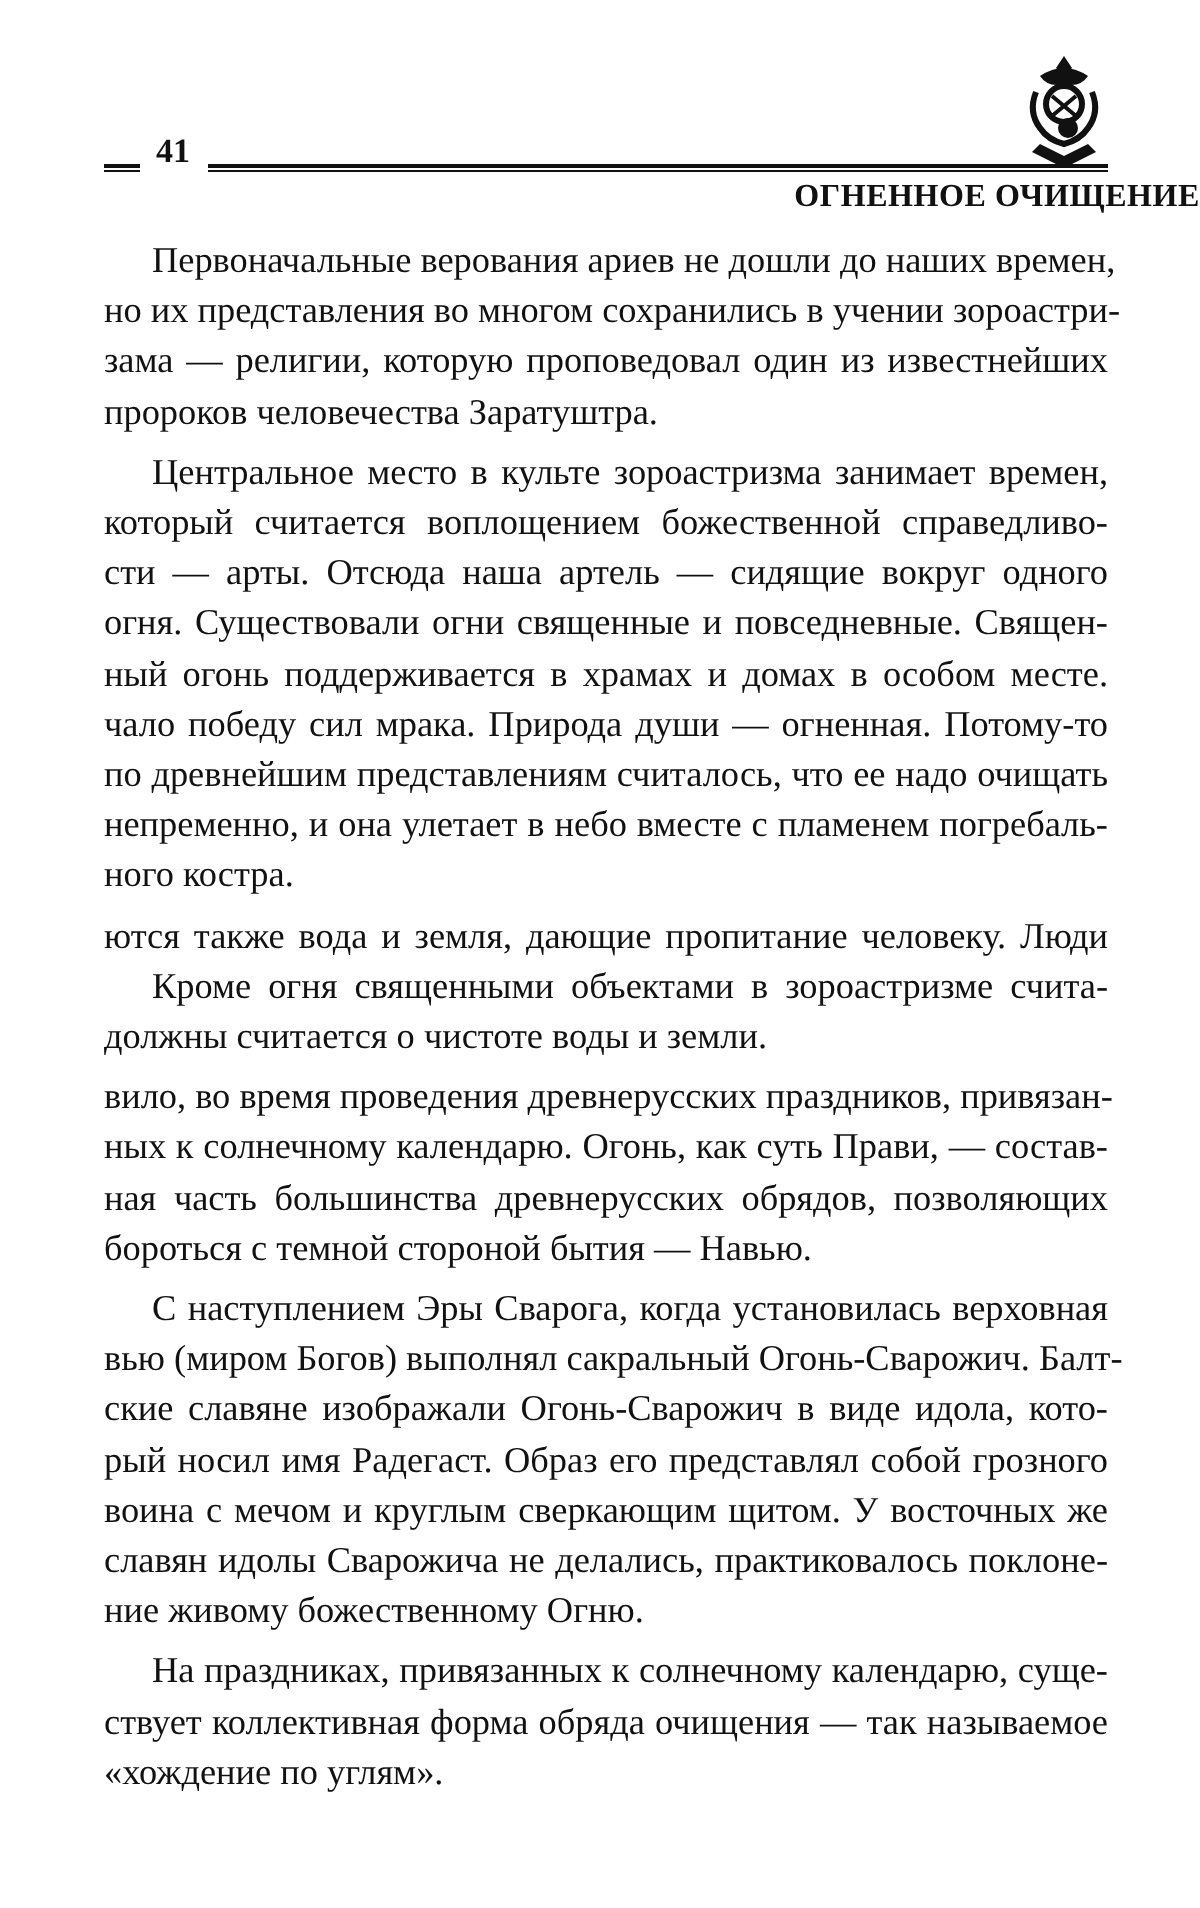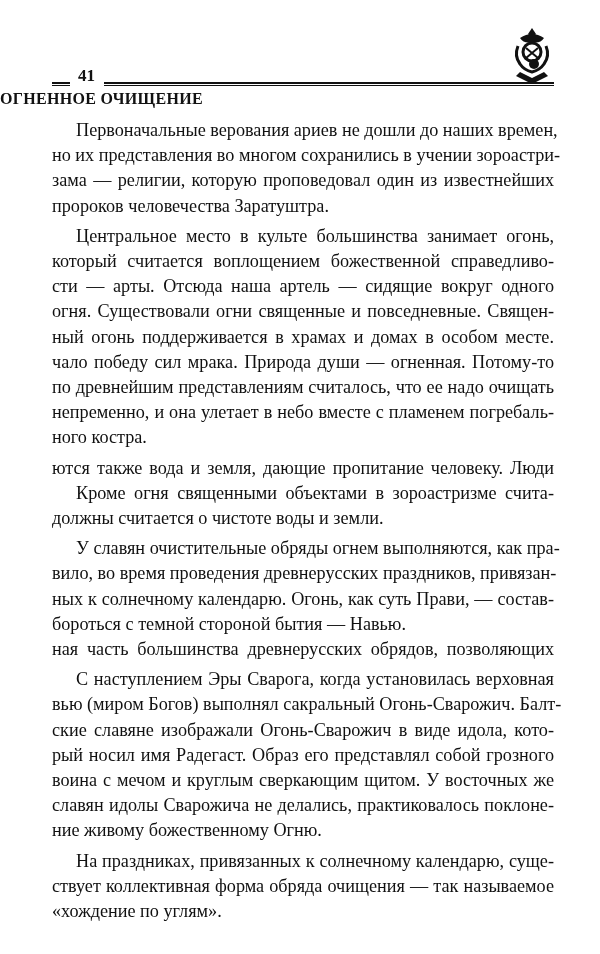--- a/index.html
+++ b/index.html
@@ -3,21 +3,21 @@
 <meta charset="utf-8">
 <style>
   html, body { margin: 0; padding: 0; background: #ffffff; }
   body { width: 600px; height: 954px; position: relative; overflow: hidden; color: #111; }
   .page { position: absolute; left: 0; top: 0; width: 492px; height: 954px; }
   .header { position: absolute; left: 52px; top: 72px; width: 502px; height: 14px; }
   .rule-left { position: absolute; left: 0; top: 10px; width: 18px; border-top: 2px solid #111; border-bottom: 1px solid #111; height: 1px; }
   .page-num { position: absolute; left: 26px; top: -6px; font-family: "Liberation Serif", serif; font-weight: bold; font-size: 17px; }
   .rule-right { position: absolute; left: 52px; top: 10px; right: 0; border-top: 2px solid #111; border-bottom: 1px solid #111; height: 1px; }
   .ornament { position: absolute; left: 510px; top: 26px; width: 44px; height: 60px; }
-  .title { position: absolute; top: 90px; left: 0; width: 600px; text-align: left; font-family: "Liberation Serif", serif; font-weight: bold; font-size: 16px; letter-spacing: 0.3px; }
+  .title { position: absolute; top: 90px; left: 0; width: 600px; text-align: right; font-family: "Liberation Serif", serif; font-weight: bold; font-size: 16px; letter-spacing: 0.3px; }
   .text { position: absolute; left: 52px; top: 118px; width: 502px; font-family: "Liberation Serif", serif; font-size: 18.2px; line-height: 25.2px; text-align: justify; }
   .line { display: block; white-space: nowrap; text-align-last: justify; }
   .line.last { text-align-last: left; }
   .line.indent { padding-left: 24px; }
   .para { margin-bottom: 5px; }
 </style>
 </head>
 <body>
 
 <div class="page">
@@ -41,41 +41,40 @@
   <div class="title">ОГНЕННОЕ ОЧИЩЕНИЕ</div>
 
   <div class="text">
     <div class="para">
       <span class="line indent">Первоначальные верования ариев не дошли до наших времен,</span>
       <span class="line">но их представления во многом сохранились в учении зороастри-</span>
       <span class="line">зама — религии, которую проповедовал один из известнейших</span>
       <span class="line last">пророков человечества Заратуштра.</span>
     </div>
     <div class="para">
-      <span class="line indent">Центральное место в культе большинства занимает огонь,</span>
+      <span class="line indent">Центральное место в культе зороастризма занимает времен,</span>
       <span class="line">который считается воплощением божественной справедливо-</span>
       <span class="line">сти — арты. Отсюда наша артель — сидящие вокруг одного</span>
       <span class="line">огня. Существовали огни священные и повседневные. Священ-</span>
       <span class="line">ный огонь поддерживается в храмах и домах в особом месте.</span>
       <span class="line">чало победу сил мрака. Природа души — огненная. Потому-то</span>
       <span class="line">по древнейшим представлениям считалось, что ее надо очищать</span>
       <span class="line">непременно, и она улетает в небо вместе с пламенем погребаль-</span>
       <span class="line last">ного костра.</span>
     </div>
     <div class="para">
       <span class="line">ются также вода и земля, дающие пропитание человеку. Люди</span>
       <span class="line indent">Кроме огня священными объектами в зороастризме счита-</span>
       <span class="line last">должны считается о чистоте воды и земли.</span>
     </div>
     <div class="para">
-      <span class="line indent">У славян очистительные обряды огнем выполняются, как пра-</span>
       <span class="line">вило, во время проведения древнерусских праздников, привязан-</span>
       <span class="line">ных к солнечному календарю. Огонь, как суть Прави, — состав-</span>
+      <span class="line">ная часть большинства древнерусских обрядов, позволяющих</span>
       <span class="line last">бороться с темной стороной бытия — Навью.</span>
-      <span class="line">ная часть большинства древнерусских обрядов, позволяющих</span>
     </div>
     <div class="para">
       <span class="line indent">С наступлением Эры Сварога, когда установилась верховная</span>
       <span class="line">вью (миром Богов) выполнял сакральный Огонь-Сварожич. Балт-</span>
       <span class="line">ские славяне изображали Огонь-Сварожич в виде идола, кото-</span>
       <span class="line">рый носил имя Радегаст. Образ его представлял собой грозного</span>
       <span class="line">воина с мечом и круглым сверкающим щитом. У восточных же</span>
       <span class="line">славян идолы Сварожича не делались, практиковалось поклоне-</span>
       <span class="line last">ние живому божественному Огню.</span>
     </div>

